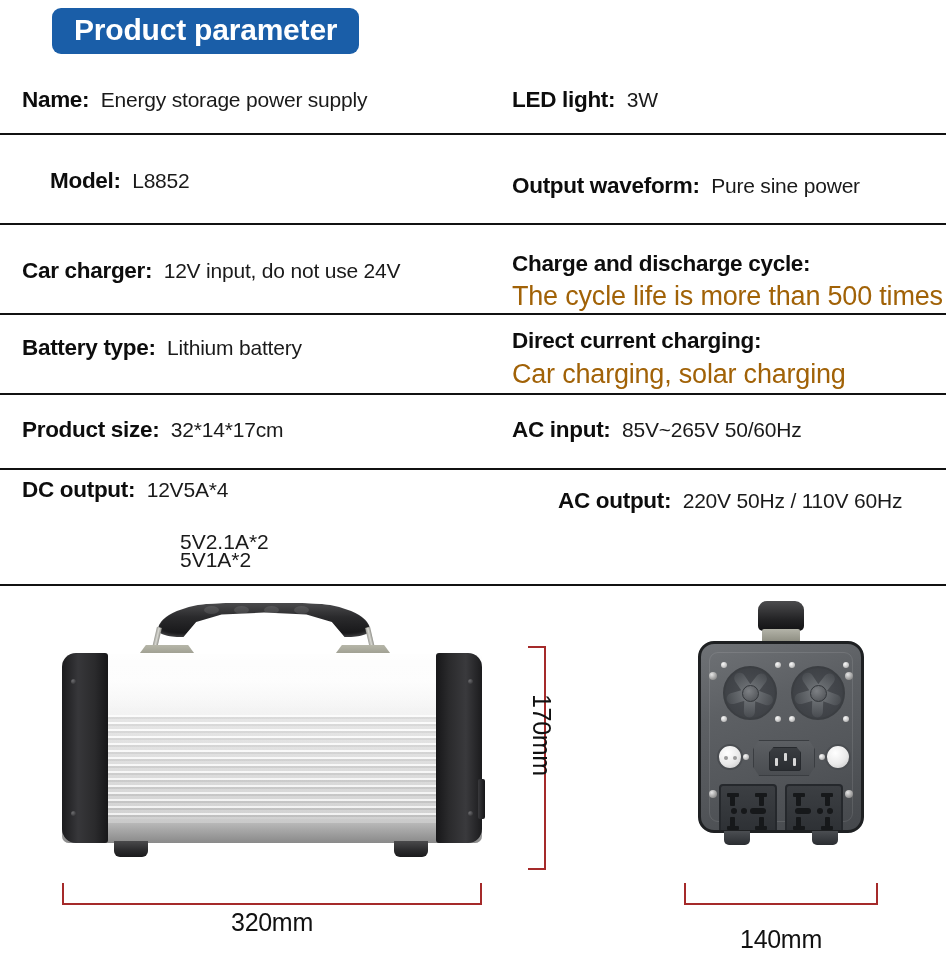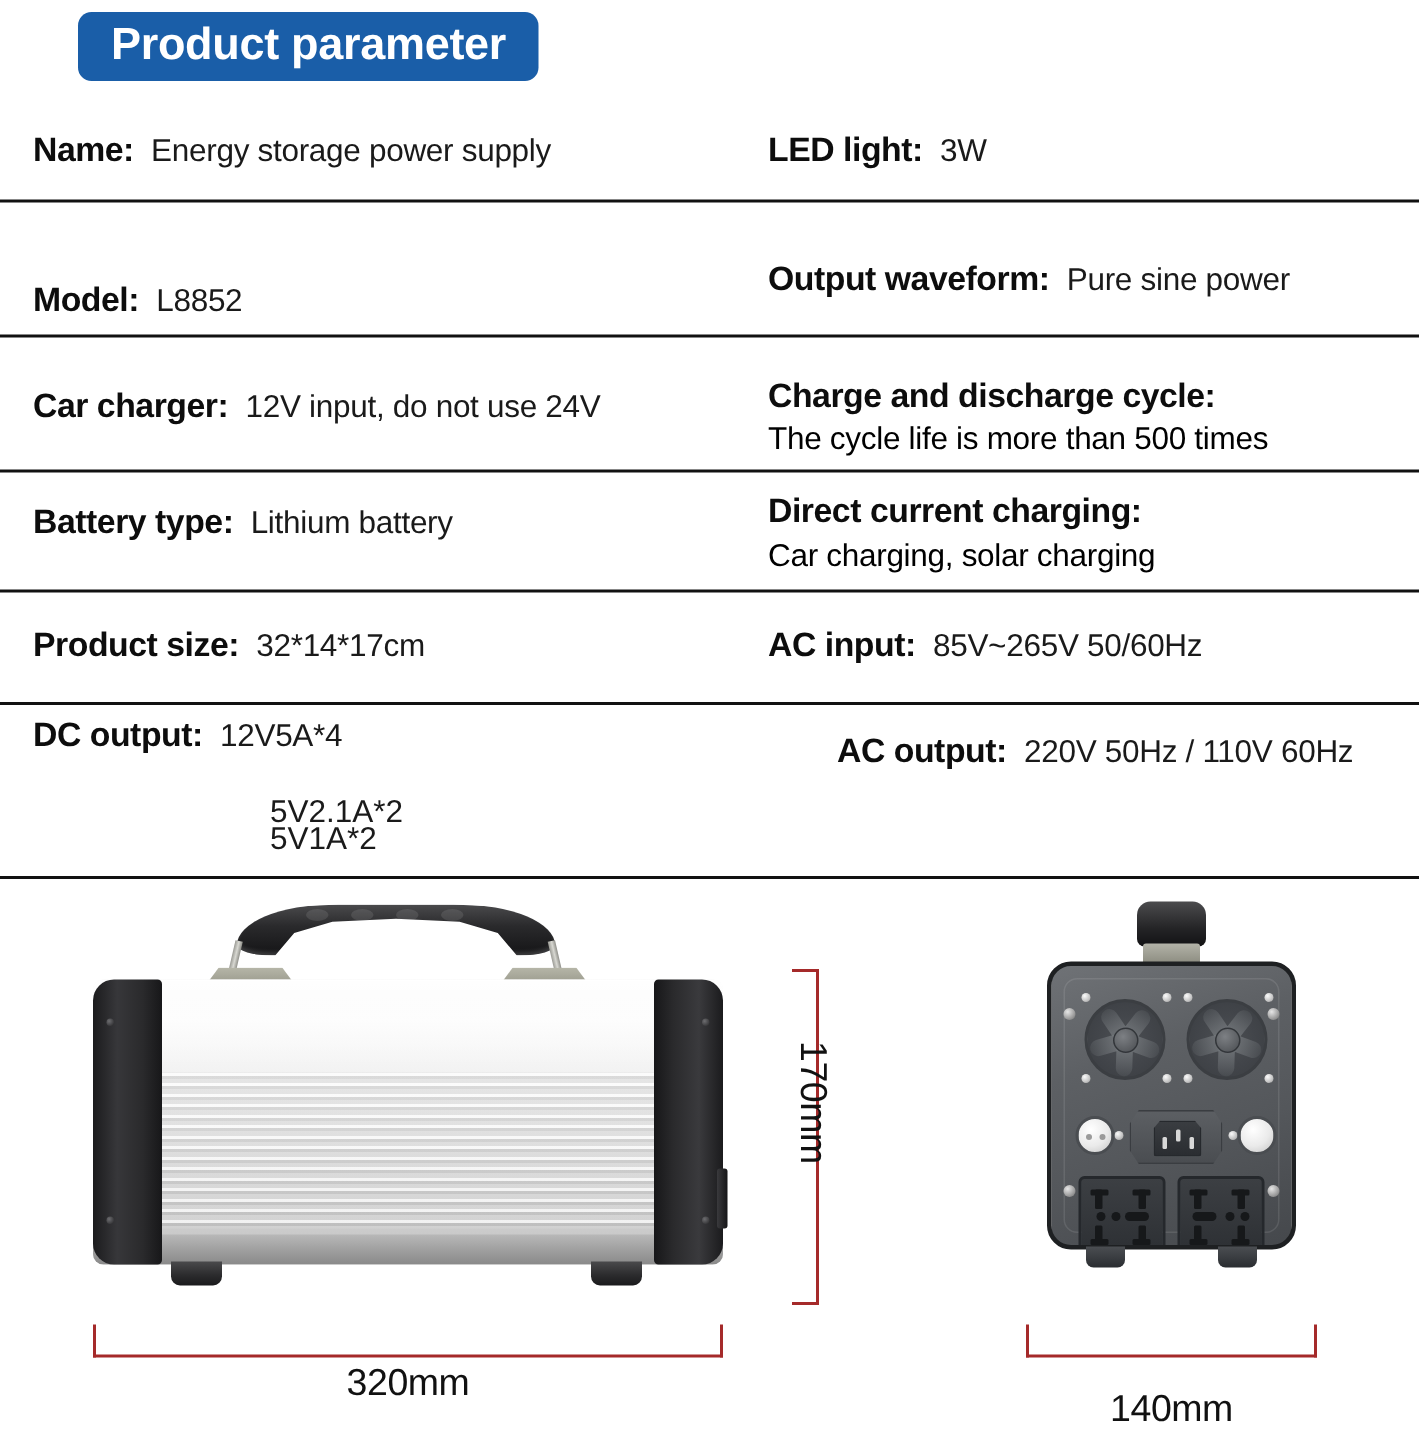--- a/index.html
+++ b/index.html
@@ -39,21 +39,21 @@
     font-size: 22.5px; font-weight: bold; color:#0d0d0d;
     letter-spacing:-0.3px; white-space:nowrap;
   }
   .val {
     font-size: 21px; font-weight: normal; color:#1a1a1a;
     letter-spacing:-0.2px; white-space:nowrap;
   }
   .line1 { position:absolute; left:0; white-space:nowrap; }
   .line2 {
     position:absolute; left:0; white-space:nowrap;
-    font-size:21px; color:#000000; letter-spacing:-0.2px;
+    font-size:27px; color:#a16207; letter-spacing:-0.2px;
   }
   .dcline { position:absolute; white-space:nowrap; font-size:21px; color:#1a1a1a; }
 
   
   .photos { position:absolute; left:0; top:586px; width:946px; height:373px; background:#fff; }
 
   
   .unit-left { position:absolute; left:62px; top:17px; width:420px; height:265px; }
 
   .handle-grip {
@@ -269,21 +269,21 @@
       <div class="cell cell-right">
         <div class="line1" style="top:29px;">
           <span class="lbl" style="margin-right: 7px;">LED light:</span>
           <span class="val">3W</span>
         </div>
       </div>
     </div>
 
     <div class="spec-row" style="top:77px; height:90px;">
       <div class="cell cell-left">
-        <div class="line1" style="top:52px;">
+        <div class="line1" style="top:33px;margin-left:28px;">
           <span class="lbl" style="margin-right: 7px;">Model:</span>
           <span class="val">L8852</span>
         </div>
       </div>
       <div class="cell cell-right">
         <div class="line1" style="top:38px;">
           <span class="lbl" style="margin-right: 7px;">Output waveform:</span>
           <span class="val">Pure sine power</span>
         </div>
       </div>

